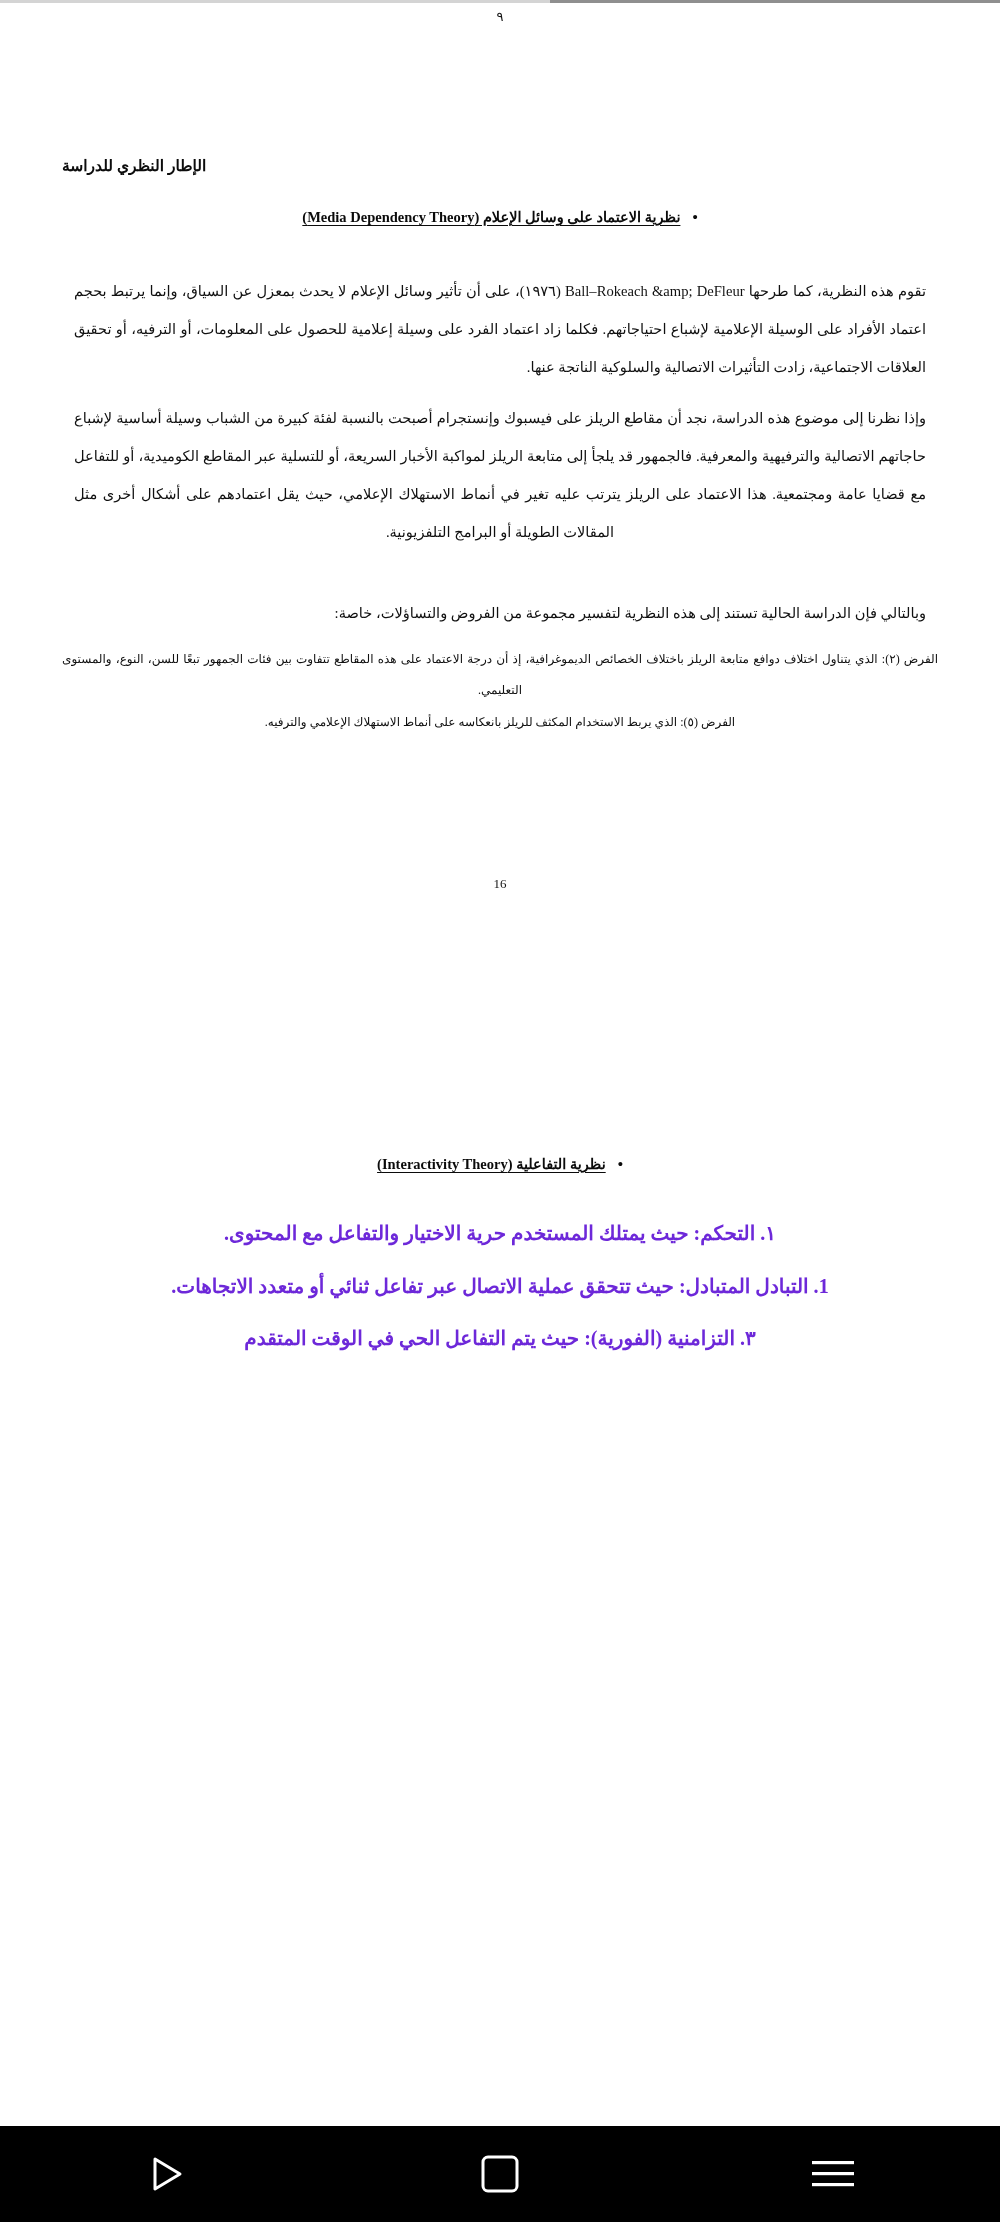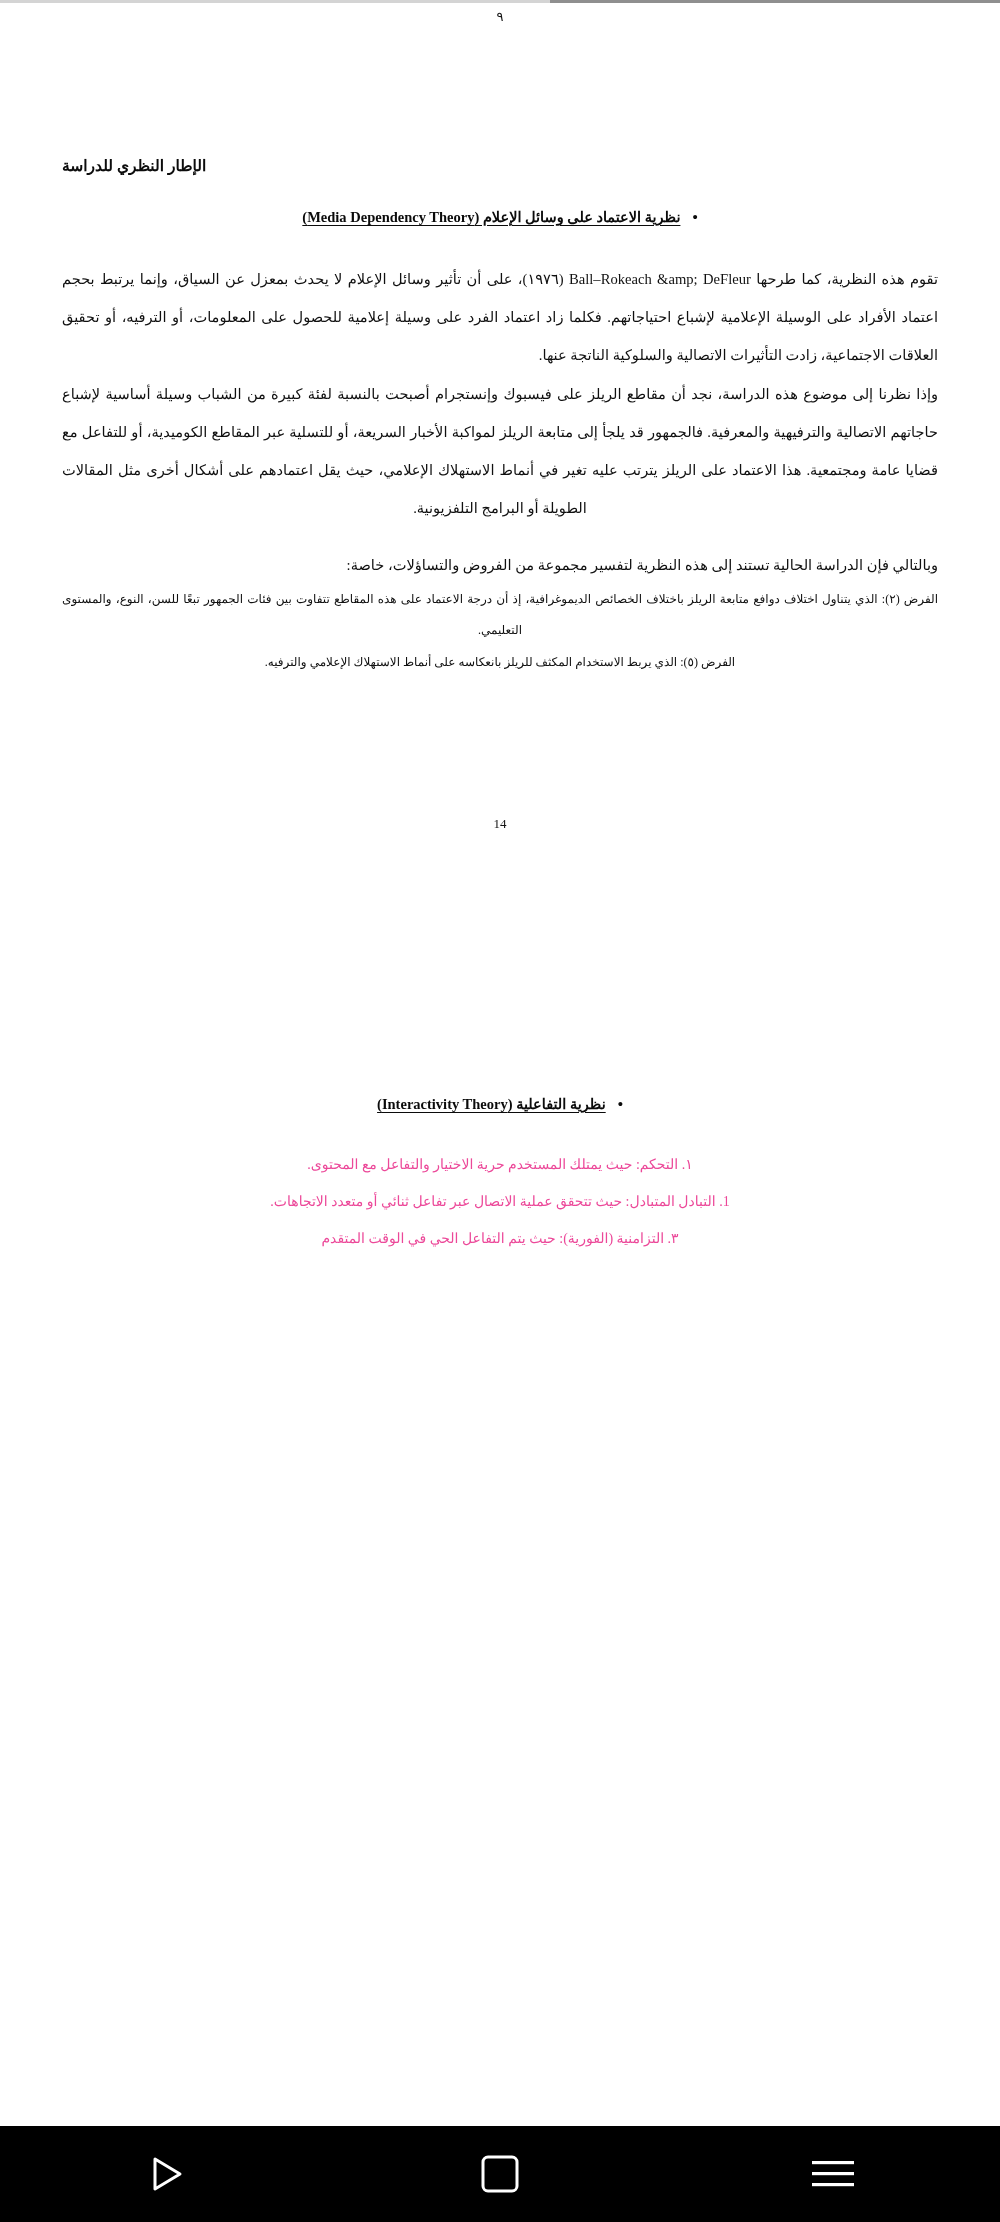--- a/index.html
+++ b/index.html
@@ -90,21 +90,21 @@
   }
   .bullet-heading .bullet-text {
     text-decoration: underline;
     text-underline-offset: 3px;
     font-weight: bold;
     unicode-bidi: plaintext;
     font-family: Liberation Serif, serif;
   }
 
   p.body-par {
-    margin: 0;
+    margin: 12px;
     direction: rtl;
     text-align: justify;
     text-align-last: center;
     font-size: 14.6px;
     line-height: 2.62;
     color: #101010;
     unicode-bidi: plaintext;
   }
   p.body-par.lastline-right { text-align-last: right; }
   p.body-par.right-only { text-align: left; text-align-last: right; }
@@ -117,24 +117,25 @@
     font-size: 12px;
     line-height: 2.62;
     color: #101010;
     unicode-bidi: plaintext;
   }
 
   p.numbered-item {
     margin: 0;
     direction: rtl;
     text-align: center;
-    font-size: 14px;
+    font-size: 20px;
     line-height: 2.62;
-    color: #ec4899;
-    unicode-bidi: plaintext;
+    color: #6d28d9;
+    unicode-bidi: plaintext;
+    font-weight: bold;
   }
 
   
   .nav-bar {
     position: absolute;
     left: 0;
     bottom: 0;
     width: 1000px;
     height: 96px;
     background: #000000;
@@ -193,21 +194,21 @@
       <p class="hypothesis right-only">الفرض (٥): الذي يربط الاستخدام المكثف للريلز بانعكاسه على أنماط الاستهلاك الإعلامي والترفيه.</p>
 
 
     </div>
 
     <div class="spacer-lg"></div>
   </div>
 
   <div class="page">
 
-    <div class="page-number">14</div>
+    <div class="page-number">16</div>
 
     <div class="spacer-lg"></div>
     <div class="spacer-lg"></div>
 
     <div class="page-body">
 
       <div class="bullet-heading">
         <span class="bullet-dot">•</span>
         <span class="bullet-text">نظرية التفاعلية (Interactivity Theory)</span>
       </div>

